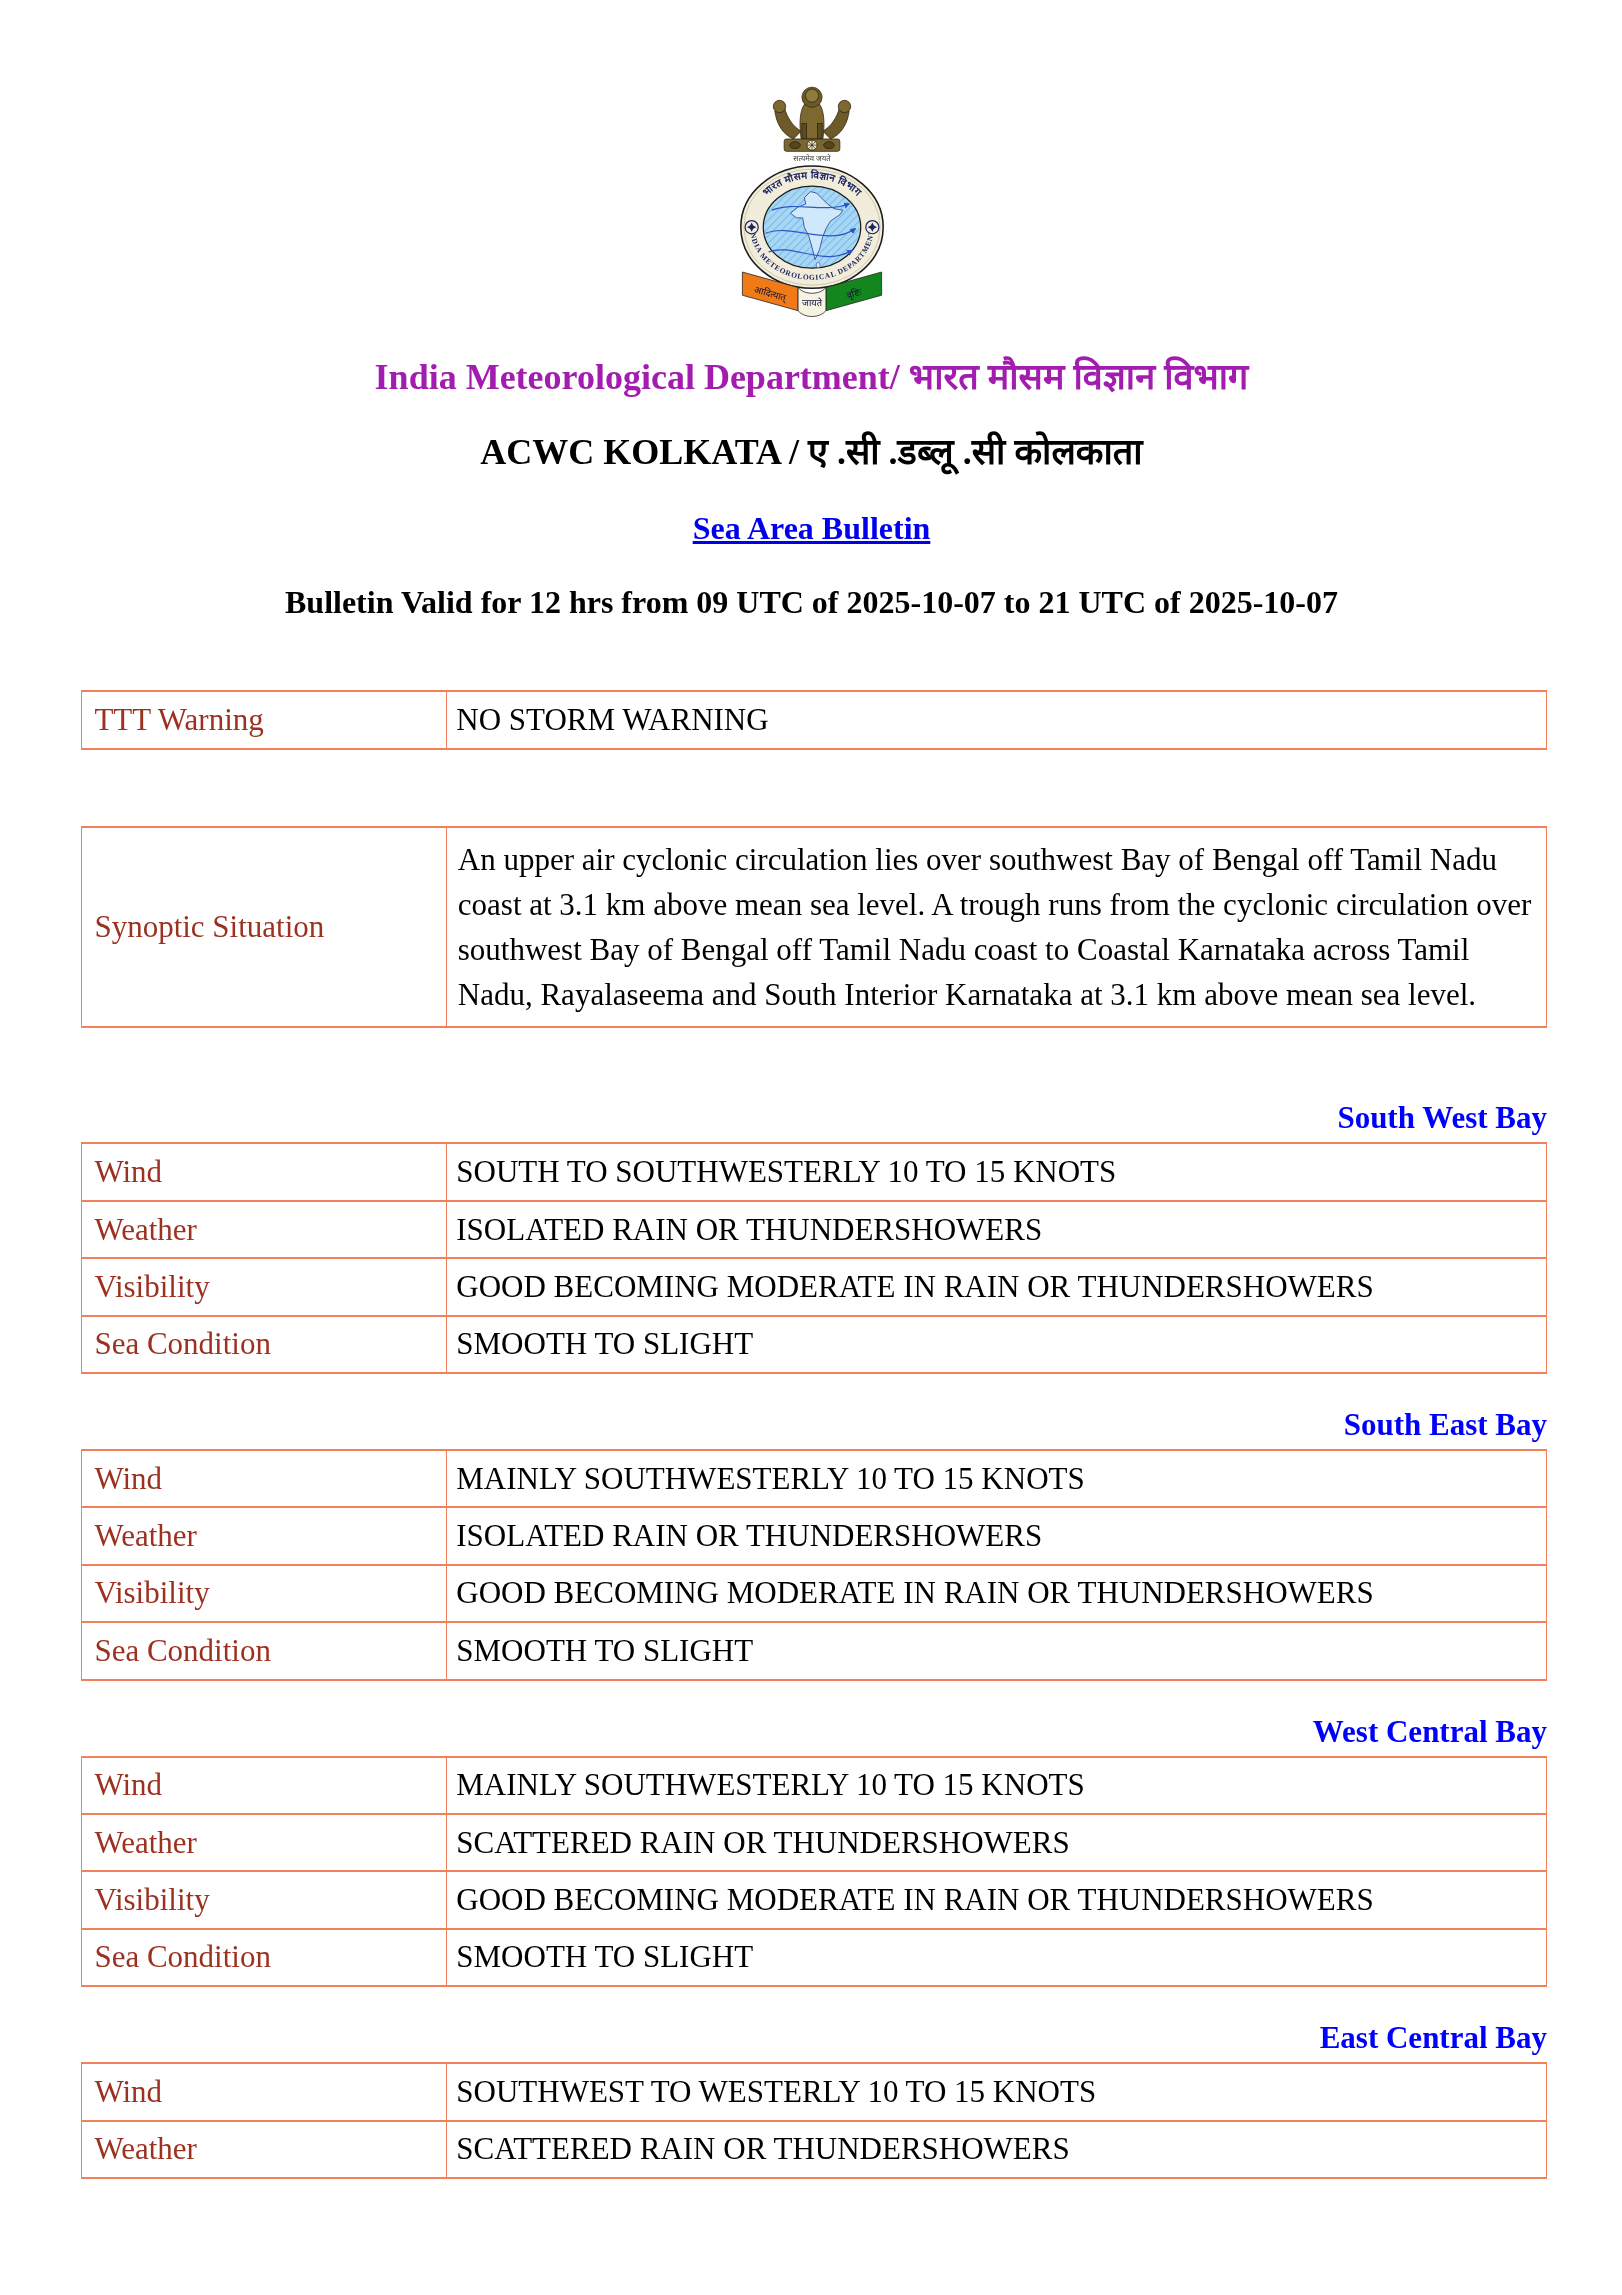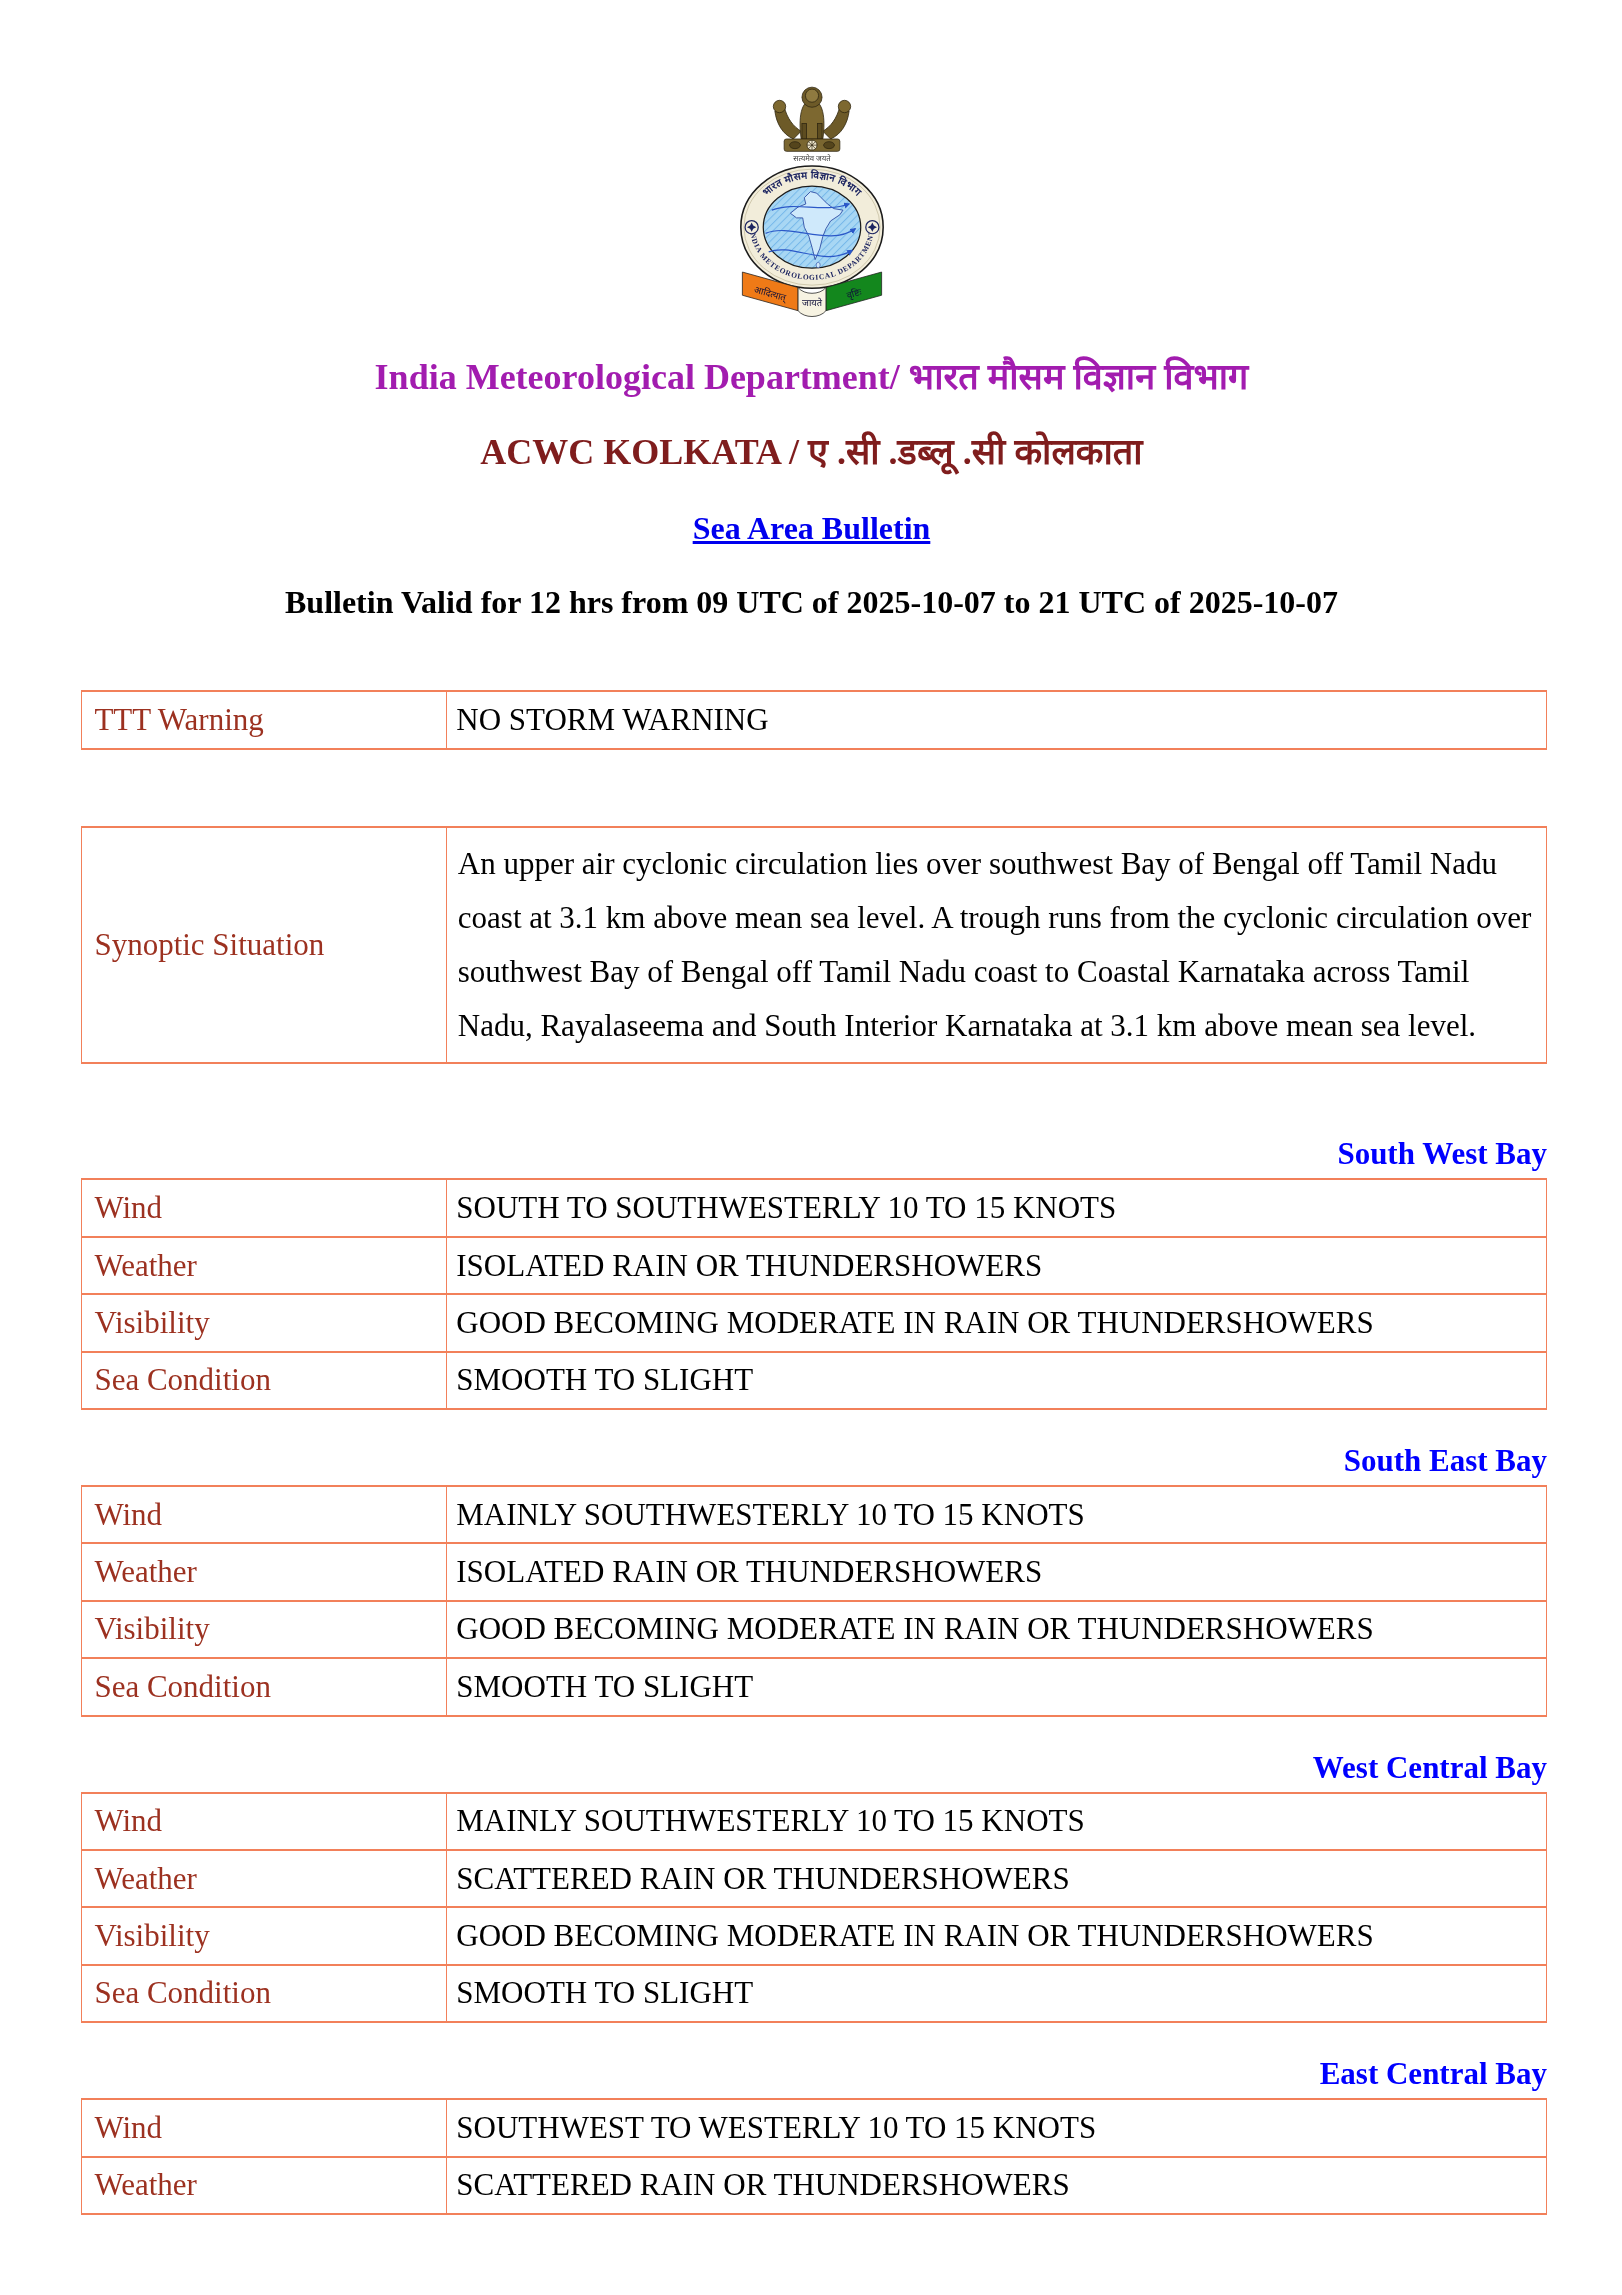--- a/index.html
+++ b/index.html
@@ -6,21 +6,21 @@
   body{
     width:1623px;height:2295px;
     font-family:"Liberation Serif",serif;
     color:#000;
     position:relative;
     overflow:hidden;
   }
   .header{width:100%;text-align:center;}
   .logo{display:block;margin:74px auto 0;}
   .title{color:#a21caf;font-size:36px;font-weight:bold;margin-top:37px;line-height:1.15;}
-  .subtitle{color:#7f1d1d;font-size:36px;font-weight:bold;margin-top:34px;line-height:1.15;}
+  .subtitle{color:#000000;font-size:36px;font-weight:bold;margin-top:34px;line-height:1.15;}
   .link-line{margin-top:36px;line-height:1.15;}
   .bulletin-link{color:#0000EE;font-size:32px;font-weight:bold;text-decoration:underline;cursor:pointer;text-align:right;}
   .valid{font-size:32px;font-weight:bold;margin-top:37px;line-height:1.15;}
 
   .tables{margin-left:81px;width:1466px;}
   table.doc-table{border-collapse:collapse;table-layout:fixed;width:100%;}
   col.col-label{width:365px;}
   .doc-table td{
     border-top:2.3px solid #F2805A;
     border-bottom:2.3px solid #F2805A;
@@ -28,21 +28,21 @@
     border-right:1.5px solid #F2805A;
     font-size:31px;
     vertical-align:middle;
     overflow:hidden;
   }
   .doc-table td.label{color:#9C3120;padding:6.2px 7.7px 6.2px 12.4px;}
   .doc-table td.value{color:#000;padding:6.2px 9.3px 6.2px 9.3px;}
   .row-table td{height:43px;}
   .warning-table{margin-top:70px;padding-left:12px;}
   .synoptic-table{margin-top:76px;}
-  .synoptic-table td.value{line-height:54px;padding:9.3px 10.8px;}
+  .synoptic-table td.value{line-height:45px;padding:9.3px 10.8px;}
   .bay-heading{
     color:#0000FF;font-size:31px;font-weight:bold;
     margin:34px 0 7px 0.8px;line-height:1.1;text-align:right;
   }
   .bay-heading.first{margin-top:73px;}
 </style>
 </head>
 <body>
 
 <div class="header">

